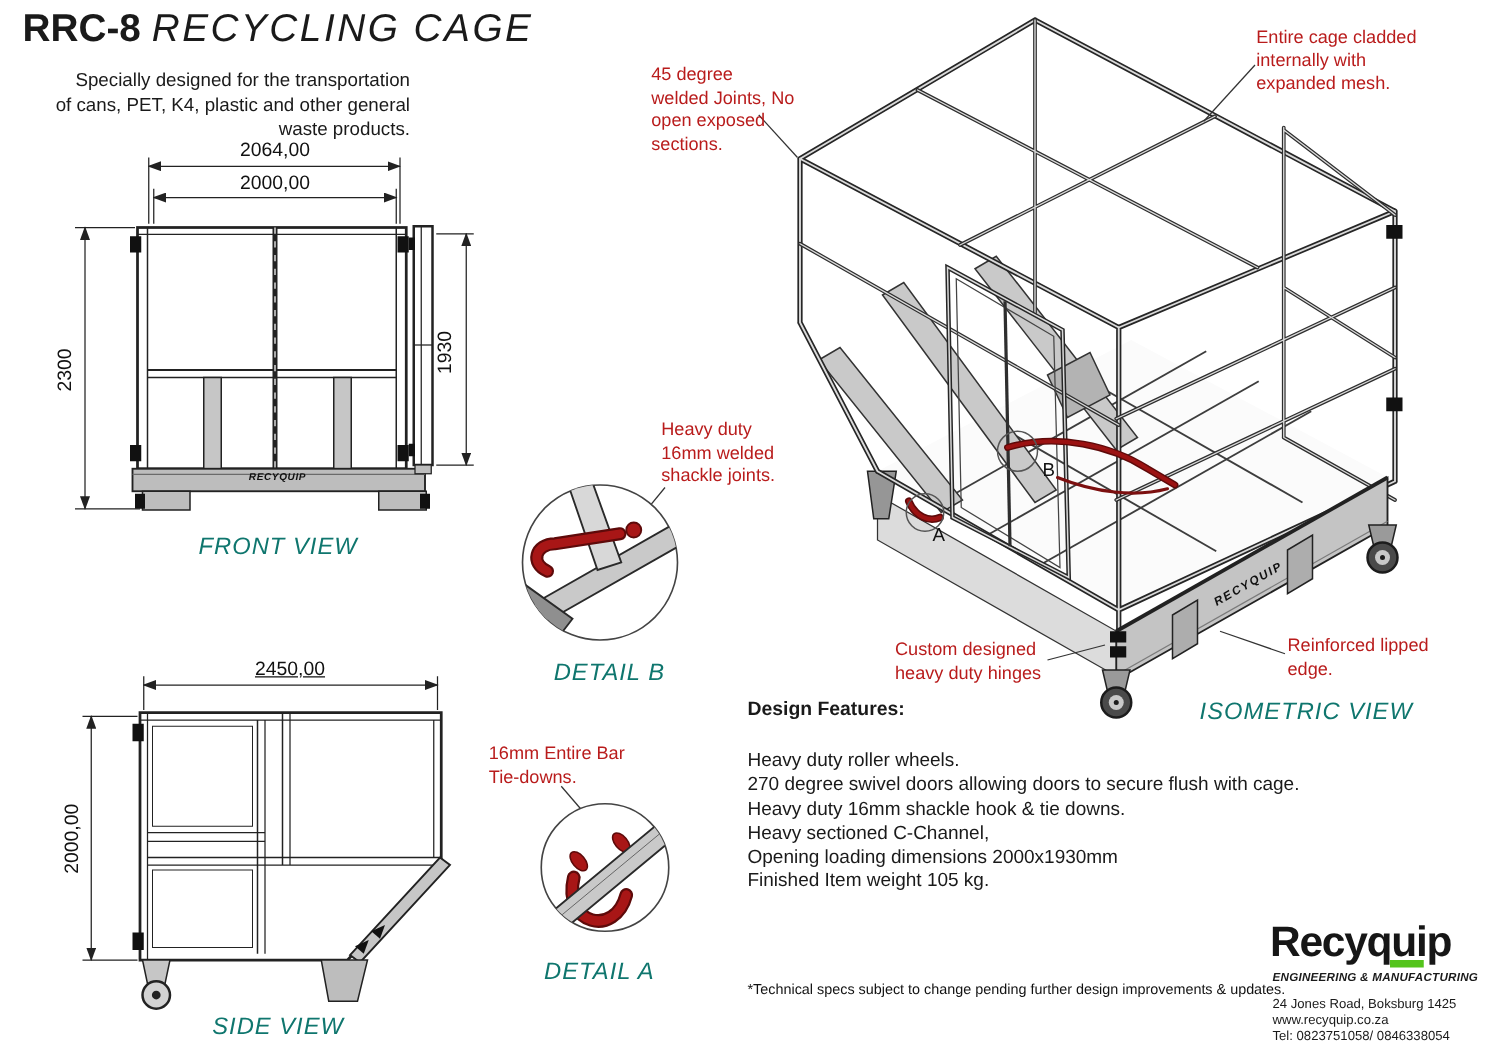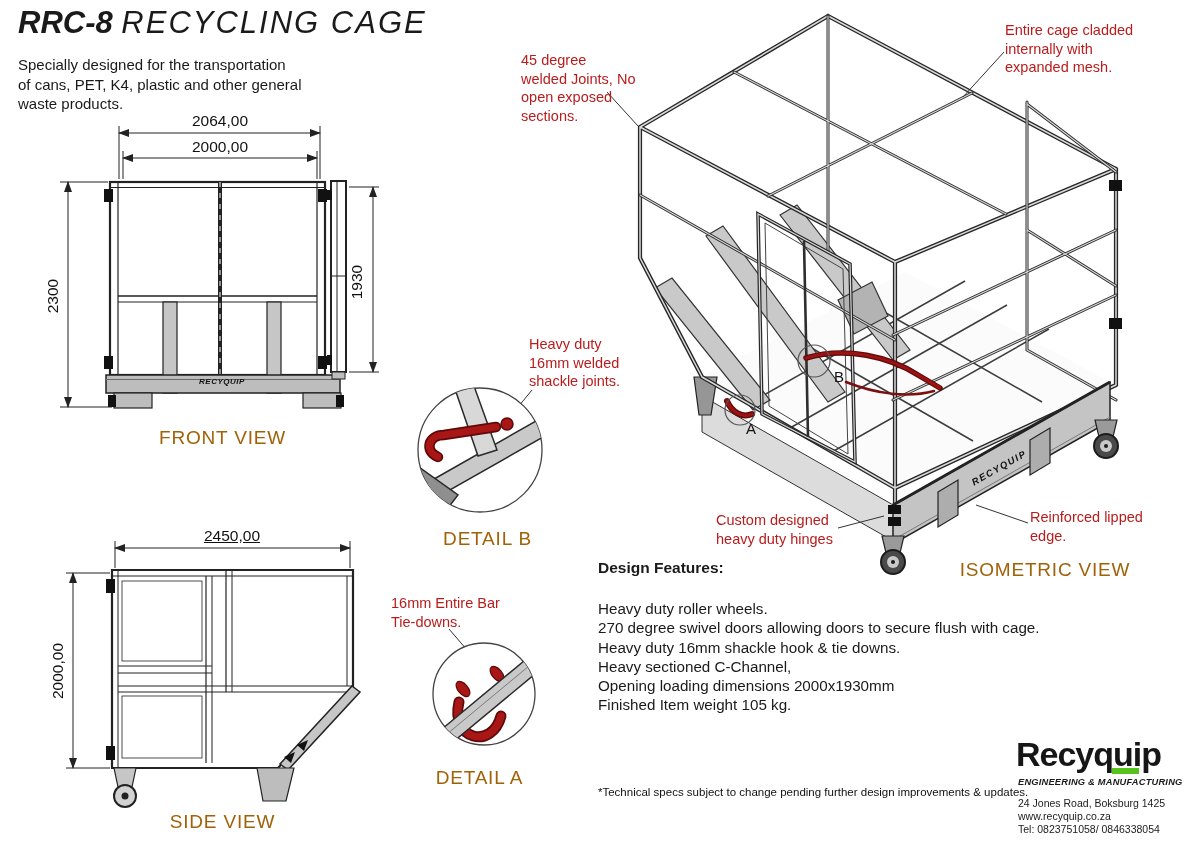--- a/index.html
+++ b/index.html
@@ -7,30 +7,30 @@
     width:1200px; height:843px; position:relative; overflow:hidden;
     background:#ffffff; color:#1a1a1a;
     font-family:"Liberation Sans", sans-serif;
   }
   .abs { position:absolute; }
   .pre { white-space:pre-line; }
   #drawing-svg { position:absolute; left:0; top:0; }
 
   
   #page-title { left:18px; top:6px; font-size:31px; line-height:1.1; white-space:nowrap; }
-  #page-title .model { font-weight:bold; font-style:italic; letter-spacing:0px; }
+  #page-title .model { font-weight:bold; letter-spacing:0px; }
   #page-title .ttl   { font-style:italic; font-weight:normal; letter-spacing:2px; }
-  #page-desc { left:18px; top:55px; width:310px; font-size:15px; line-height:19.5px; }
+  #page-desc { left:18px; top:55px; width:310px; font-size:15px; line-height:19.5px;text-align:right; }
 
   
   .dim { font-size:15.5px; text-align:center; color:#111; }
   .vdim { transform:rotate(-90deg); }
 
   
-  .view-label { font-size:19px; letter-spacing:0.8px; text-align:center; color:#a16207; }
+  .view-label { font-size:19px; letter-spacing:0.8px; text-align:center; color:#0f766e;font-style:italic; }
 
   
   .callout { font-size:14.5px; line-height:18.5px; color:#b91c1c; }
 
   
   .marker { font-size:15px; color:#111; }
 
   
   .base-brand { font-weight:bold; font-style:italic; color:#101010; text-align:center; }
   #brand-front { left:192px; top:377px; width:60px; font-size:8px; letter-spacing:0.5px; }

